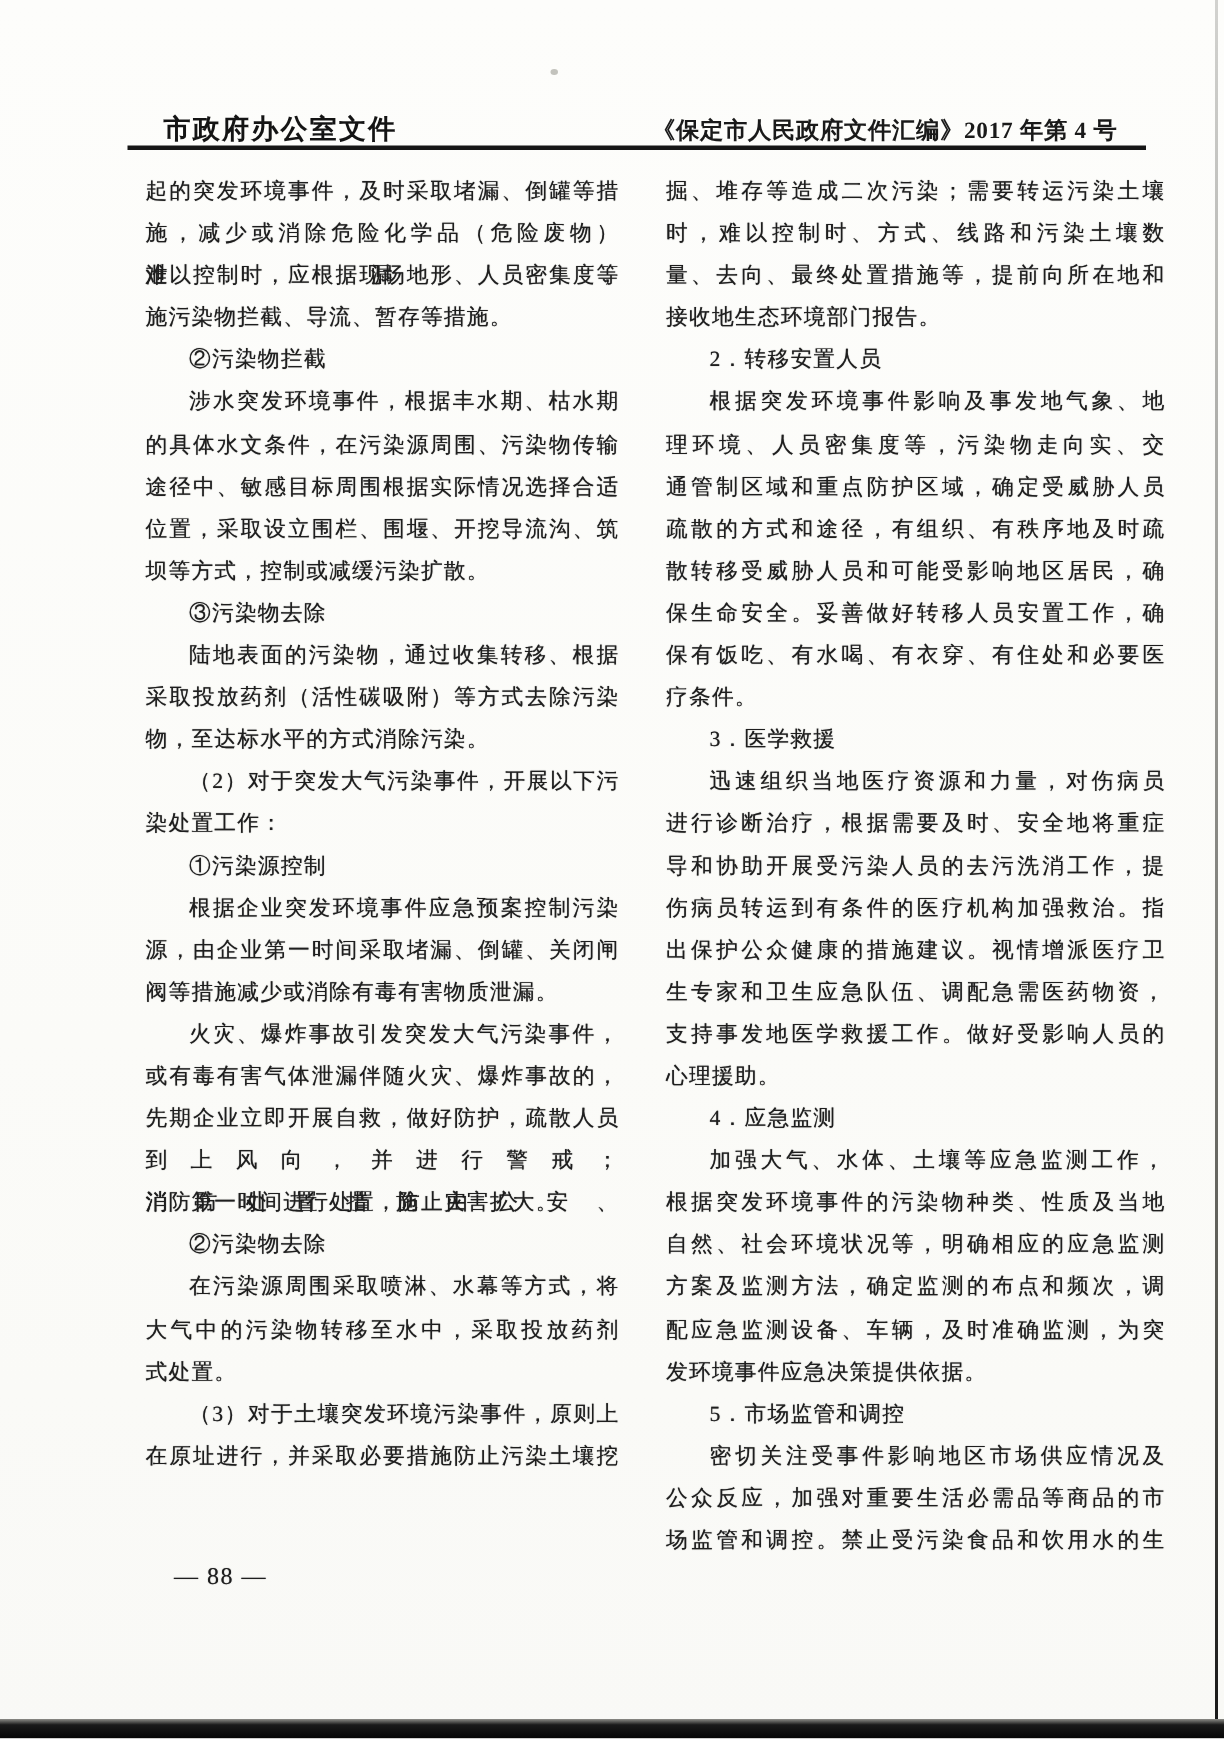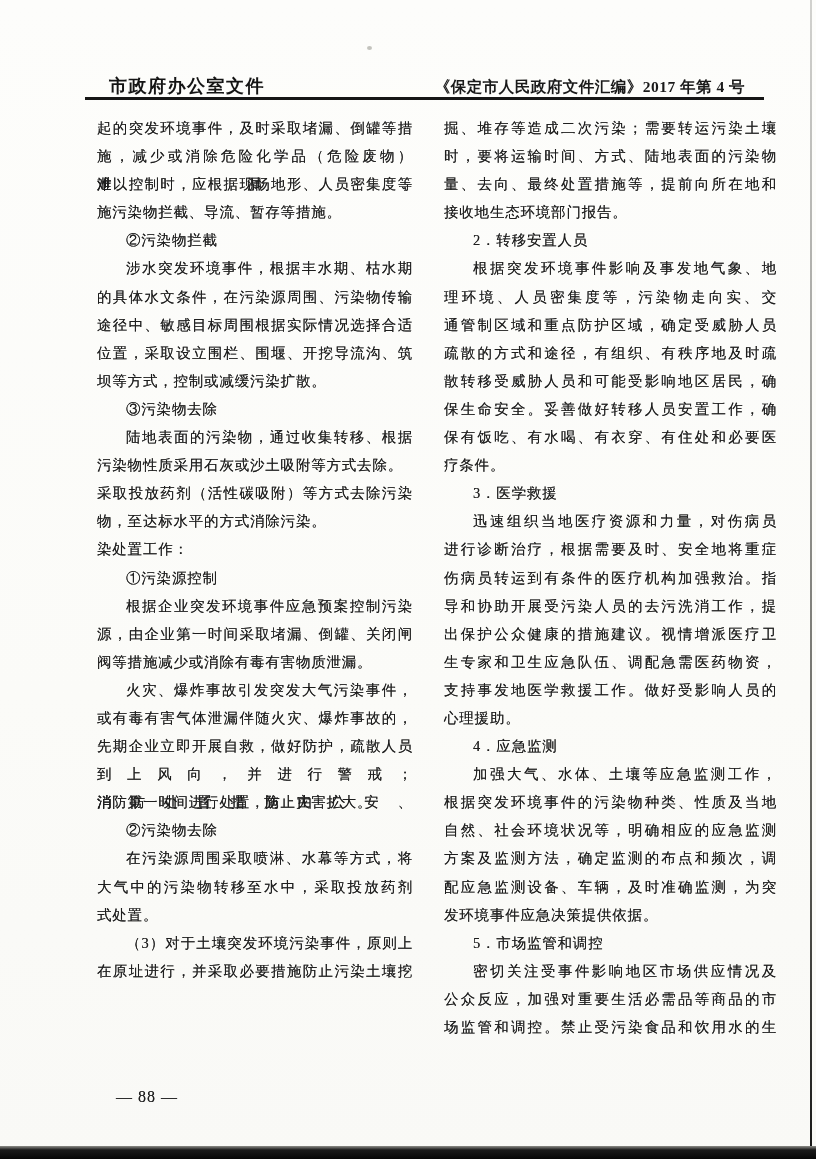--- a/index.html
+++ b/index.html
@@ -38,21 +38,21 @@
     font-size:14.5px; letter-spacing:0.8px;
     color:#1e1e1e;
     text-shadow:0 0 0.6px rgba(30,30,30,0.75);
     text-align:justify; text-align-last:left;
     word-break:keep-all; overflow:visible;
   }
   .line.fill   { text-align-last:justify; }
   .line.indent { padding-left:29px; }
   
   .page-num {
-    position:absolute; left:116px; top:1088px;
+    position:absolute; left:116px; top:1043px;
     font-size:16px; letter-spacing:1px; color:#1e1e1e;
     text-shadow:0 0 0.6px rgba(30,30,30,0.7);
     white-space:nowrap;
   }
   
   .edge-right {
     position:absolute; left:810px; top:0; width:2px; height:1151px;
     background:linear-gradient(180deg,#d2d2cf 0%,#a0a09c 35%,#5a5a54 75%,#181818 100%);
   }
   .edge-bottom {
@@ -83,60 +83,60 @@
       <div class="line fill">难以控制时，应根据现场地形、人员密集度等</div>
       <div class="line">施污染物拦截、导流、暂存等措施。</div>
       <div class="line indent">②污染物拦截</div>
       <div class="line indent fill">涉水突发环境事件，根据丰水期、枯水期</div>
       <div class="line fill">的具体水文条件，在污染源周围、污染物传输</div>
       <div class="line fill">途径中、敏感目标周围根据实际情况选择合适</div>
       <div class="line fill">位置，采取设立围栏、围堰、开挖导流沟、筑</div>
       <div class="line">坝等方式，控制或减缓污染扩散。</div>
       <div class="line indent">③污染物去除</div>
       <div class="line indent fill">陆地表面的污染物，通过收集转移、根据</div>
-      <div class="line">污染物性质采用石灰或沙土吸附等方式去除。</div>
       <div class="line fill">采取投放药剂（活性碳吸附）等方式去除污染</div>
       <div class="line">物，至达标水平的方式消除污染。</div>
+      <div class="line indent fill">（2）对于突发大气污染事件，开展以下污</div>
       <div class="line">染处置工作：</div>
       <div class="line indent">①污染源控制</div>
       <div class="line indent fill">根据企业突发环境事件应急预案控制污染</div>
       <div class="line fill">源，由企业第一时间采取堵漏、倒罐、关闭闸</div>
       <div class="line">阀等措施减少或消除有毒有害物质泄漏。</div>
       <div class="line indent fill">火灾、爆炸事故引发突发大气污染事件，</div>
       <div class="line fill">或有毒有害气体泄漏伴随火灾、爆炸事故的，</div>
       <div class="line fill">先期企业立即开展自救，做好防护，疏散人员</div>
       <div class="line fill">到上风向，并进行警戒；消防处置措施由公安、</div>
       <div class="line">消防第一时间进行处置，防止灾害扩大。</div>
       <div class="line indent">②污染物去除</div>
       <div class="line indent fill">在污染源周围采取喷淋、水幕等方式，将</div>
       <div class="line fill">大气中的污染物转移至水中，采取投放药剂</div>
       <div class="line">式处置。</div>
       <div class="line indent fill">（3）对于土壤突发环境污染事件，原则上</div>
       <div class="line fill">在原址进行，并采取必要措施防止污染土壤挖</div>
     </div>
 
   <div class="column right">
       <div class="line fill">掘、堆存等造成二次污染；需要转运污染土壤</div>
-      <div class="line fill">时，要将运输时间、方式、陆地表面的污染物</div>
+      <div class="line fill">时，难以控制时、方式、线路和污染土壤数</div>
       <div class="line fill">量、去向、最终处置措施等，提前向所在地和</div>
       <div class="line">接收地生态环境部门报告。</div>
       <div class="line indent">2．转移安置人员</div>
       <div class="line indent fill">根据突发环境事件影响及事发地气象、地</div>
       <div class="line fill">理环境、人员密集度等，污染物走向实、交</div>
       <div class="line fill">通管制区域和重点防护区域，确定受威胁人员</div>
       <div class="line fill">疏散的方式和途径，有组织、有秩序地及时疏</div>
       <div class="line fill">散转移受威胁人员和可能受影响地区居民，确</div>
       <div class="line fill">保生命安全。妥善做好转移人员安置工作，确</div>
       <div class="line fill">保有饭吃、有水喝、有衣穿、有住处和必要医</div>
       <div class="line">疗条件。</div>
       <div class="line indent">3．医学救援</div>
       <div class="line indent fill">迅速组织当地医疗资源和力量，对伤病员</div>
       <div class="line fill">进行诊断治疗，根据需要及时、安全地将重症</div>
+      <div class="line fill">导和协助开展受污染人员的去污洗消工作，提</div>
       <div class="line fill">伤病员转运到有条件的医疗机构加强救治。指</div>
-      <div class="line fill">导和协助开展受污染人员的去污洗消工作，提</div>
       <div class="line fill">出保护公众健康的措施建议。视情增派医疗卫</div>
       <div class="line fill">生专家和卫生应急队伍、调配急需医药物资，</div>
       <div class="line fill">支持事发地医学救援工作。做好受影响人员的</div>
       <div class="line">心理援助。</div>
       <div class="line indent">4．应急监测</div>
       <div class="line indent fill">加强大气、水体、土壤等应急监测工作，</div>
       <div class="line fill">根据突发环境事件的污染物种类、性质及当地</div>
       <div class="line fill">自然、社会环境状况等，明确相应的应急监测</div>
       <div class="line fill">方案及监测方法，确定监测的布点和频次，调</div>
       <div class="line fill">配应急监测设备、车辆，及时准确监测，为突</div>

